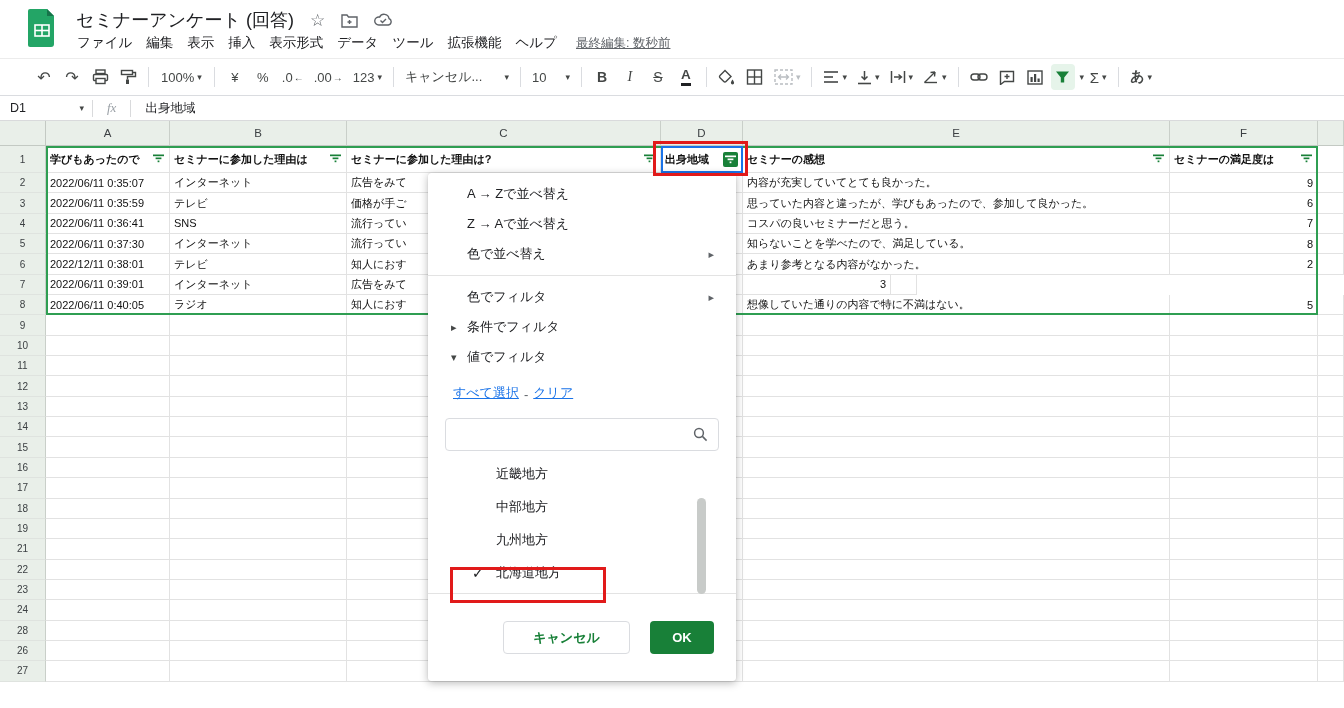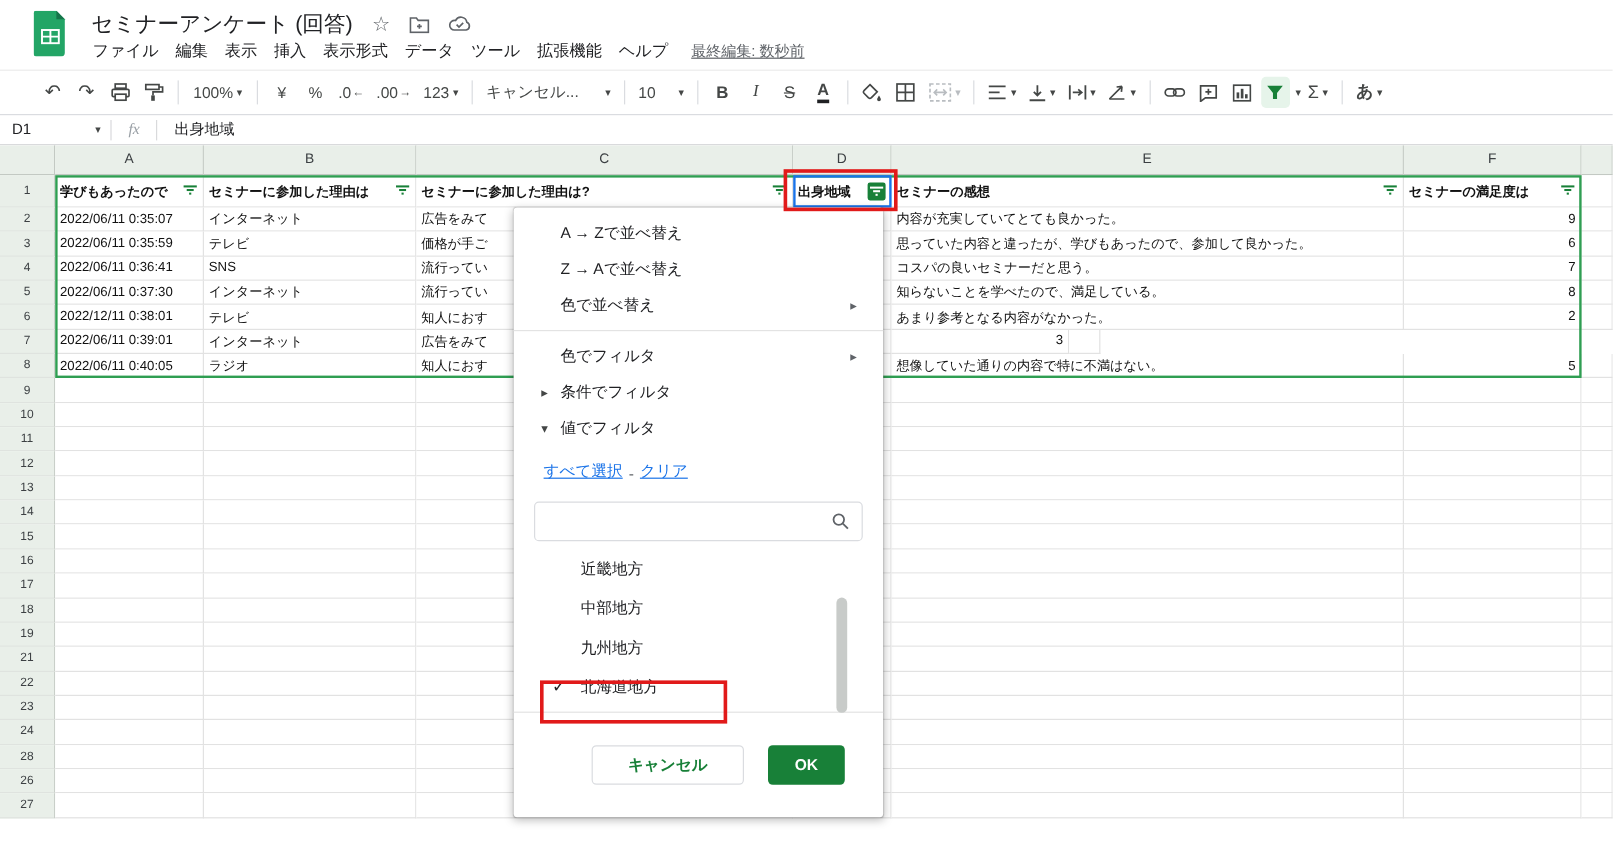--- a/index.html
+++ b/index.html
@@ -77,26 +77,26 @@
   .fm-item { height:30px; display:flex; align-items:center; padding-left:39px; position:relative; }
   .fm-item .sub-arrow { position:absolute; right:22px; color:#5f6368; font-size:11px; }
   .fm-item .exp { position:absolute; left:23px; color:#444746; font-size:11px; }
   .fm-divider { height:1px; background:#e3e3e3; margin:6px 0; }
   .fm-links { height:26px; margin-top:4px; display:flex; align-items:flex-end; padding-left:25px; gap:5px; }
   .fm-link { color:#1a73e8; text-decoration:underline; }
   .fm-linksep { color:#5f6368; }
   .fm-search { margin:16px 17px 0 17px; height:33px; border:1px solid #dadce0; border-radius:4px;
     display:flex; align-items:center; justify-content:flex-end; padding-right:10px; background:#fff; }
   .fm-list { margin-top:6px; position:relative; }
-  .fm-value { height:33px; display:flex; align-items:center; padding-left:32px; }
+  .fm-value { height:33px; display:flex; align-items:center; padding-left:44px; }
   .fm-check { width:24px; font-size:14px; color:#202124; }
   .fm-scrollthumb { position:absolute; right:30px; top:325px; width:9px; height:96px;
     background:#c8cbc9; border-radius:5px; z-index:21; }
   .fm-footer-divider { height:1px; background:#e3e3e3; margin-top:4px; }
-  .fm-footer { flex:1; display:flex; align-items:center; justify-content:flex-end; gap:20px; padding-right:32px; }
+  .fm-footer { flex:1; display:flex; align-items:center; justify-content:flex-end; gap:20px; padding-right:22px; }
   .btn-cancel { width:127px; height:33px; border:1px solid #dadce0; border-radius:4px; background:#fff;
     color:#188038; font-weight:700; font-size:13px; display:flex; align-items:center; justify-content:center; }
   .btn-ok { width:64px; height:33px; border:none; border-radius:4px; background:#188038;
     color:#fff; font-weight:700; font-size:13px; display:flex; align-items:center; justify-content:center; }
 </style>
 </head>
 <body>
 
 <div class="titlebar">
   <span class="logo">

